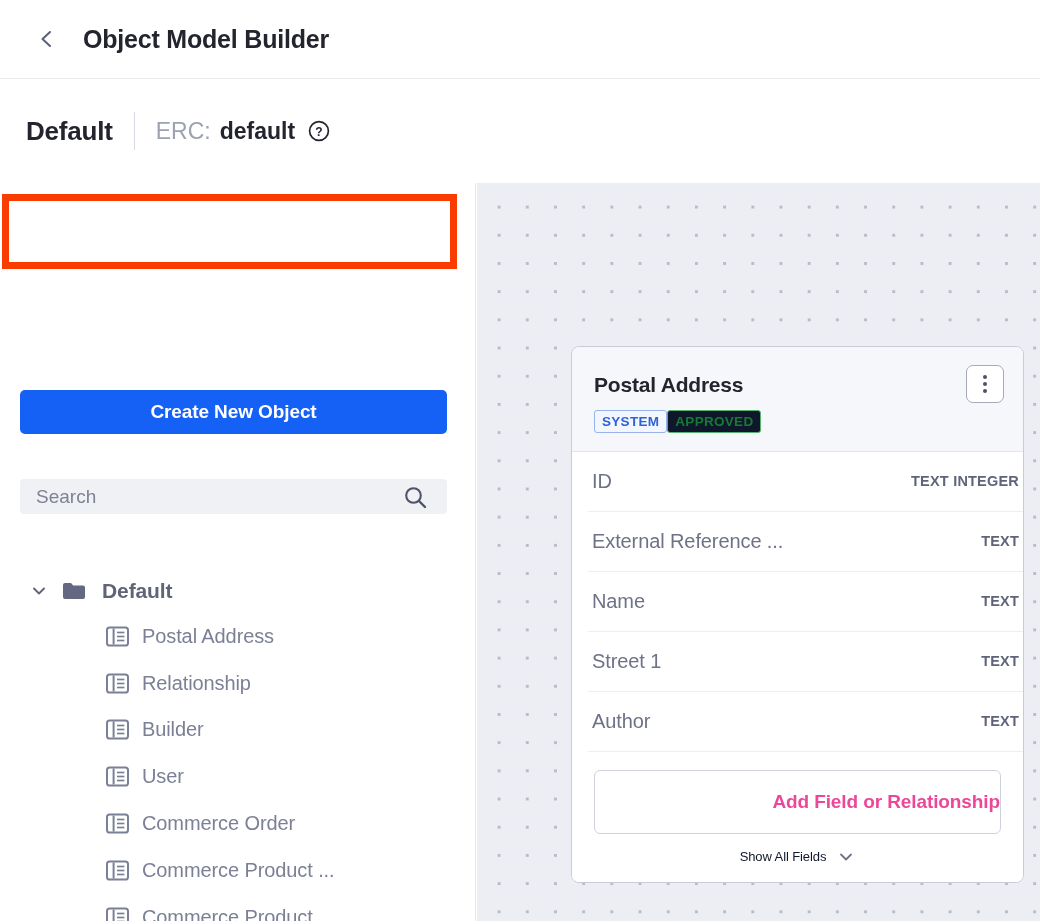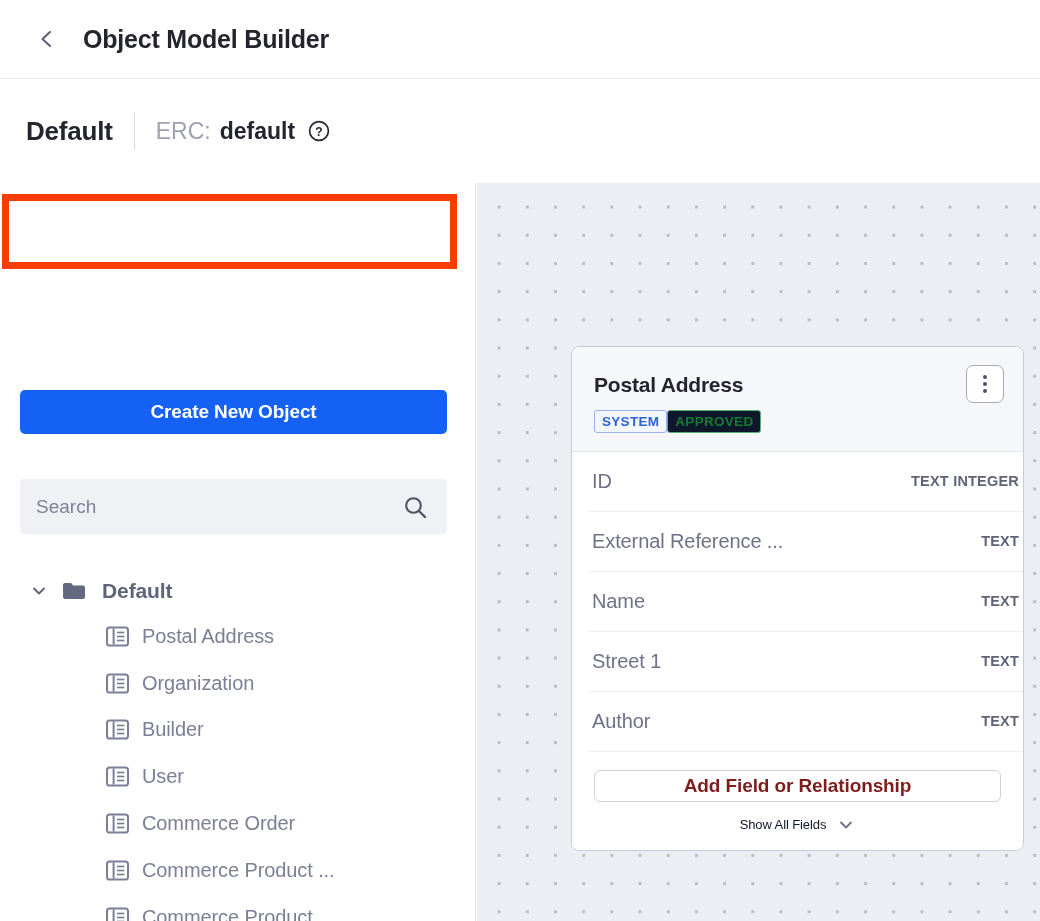--- a/index.html
+++ b/index.html
@@ -121,21 +121,21 @@
     font-family: "Liberation Sans", sans-serif;
     cursor: pointer;
     letter-spacing: -0.1px;
   }
 
   .search-box {
     position: absolute;
     top: 296px;
     left: 20px;
     width: 427px;
-    height: 55px;
+    height: 35px;
     background: #f0f1f5;
     border: none;
     border-radius: 4px;
     display: flex;
     align-items: center;
     padding: 0 18px 0 16px;
     cursor: text;
   }
   .search-input {
     flex: 1;
@@ -287,30 +287,31 @@
     color: #5f6478;
     letter-spacing: 0.2px;
   }
 
   .card-footer {
     padding: 18px 22px 14px 22px;
     background: #ffffff;
   }
   .add-field-btn {
     width: 100%;
-    height: 32px;
+    height: 64px;
     background: #ffffff;
     border: 1px solid #cfd2dc;
     border-radius: 6px;
     font-size: 19px;
     font-weight: bold;
-    color: #7f1d1d;
+    color: #ec4899;
     font-family: "Liberation Sans", sans-serif;
     cursor: pointer;
     letter-spacing: -0.1px;
+    text-align: right;
   }
   .show-all {
     margin-top: 14px;
     display: flex;
     align-items: center;
     justify-content: center;
     gap: 11px;
     cursor: pointer;
     padding-bottom: 2px;
   }
@@ -394,21 +395,21 @@
           <div class="tree-item">
             <span class="obj-icon">
               <svg width="23" height="21" viewBox="0 0 23 21">
   <rect x="1" y="1.5" width="21" height="18" rx="2.6" fill="none" stroke="#7b8096" stroke-width="2"></rect>
   <line x1="7.6" y1="2.5" x2="7.6" y2="18.5" stroke="#7b8096" stroke-width="2"></line>
   <line x1="11" y1="6.5" x2="18.4" y2="6.5" stroke="#7b8096" stroke-width="1.7"></line>
   <line x1="11" y1="10.5" x2="18.4" y2="10.5" stroke="#7b8096" stroke-width="1.7"></line>
   <line x1="11" y1="14.5" x2="18.4" y2="14.5" stroke="#7b8096" stroke-width="1.7"></line>
 </svg>
             </span>
-            <span class="tree-item-label">Organization</span>
+            <span class="tree-item-label">Relationship</span>
           </div>
           <div class="tree-item">
             <span class="obj-icon">
               <svg width="23" height="21" viewBox="0 0 23 21">
   <rect x="1" y="1.5" width="21" height="18" rx="2.6" fill="none" stroke="#7b8096" stroke-width="2"></rect>
   <line x1="7.6" y1="2.5" x2="7.6" y2="18.5" stroke="#7b8096" stroke-width="2"></line>
   <line x1="11" y1="6.5" x2="18.4" y2="6.5" stroke="#7b8096" stroke-width="1.7"></line>
   <line x1="11" y1="10.5" x2="18.4" y2="10.5" stroke="#7b8096" stroke-width="1.7"></line>
   <line x1="11" y1="14.5" x2="18.4" y2="14.5" stroke="#7b8096" stroke-width="1.7"></line>
 </svg>

